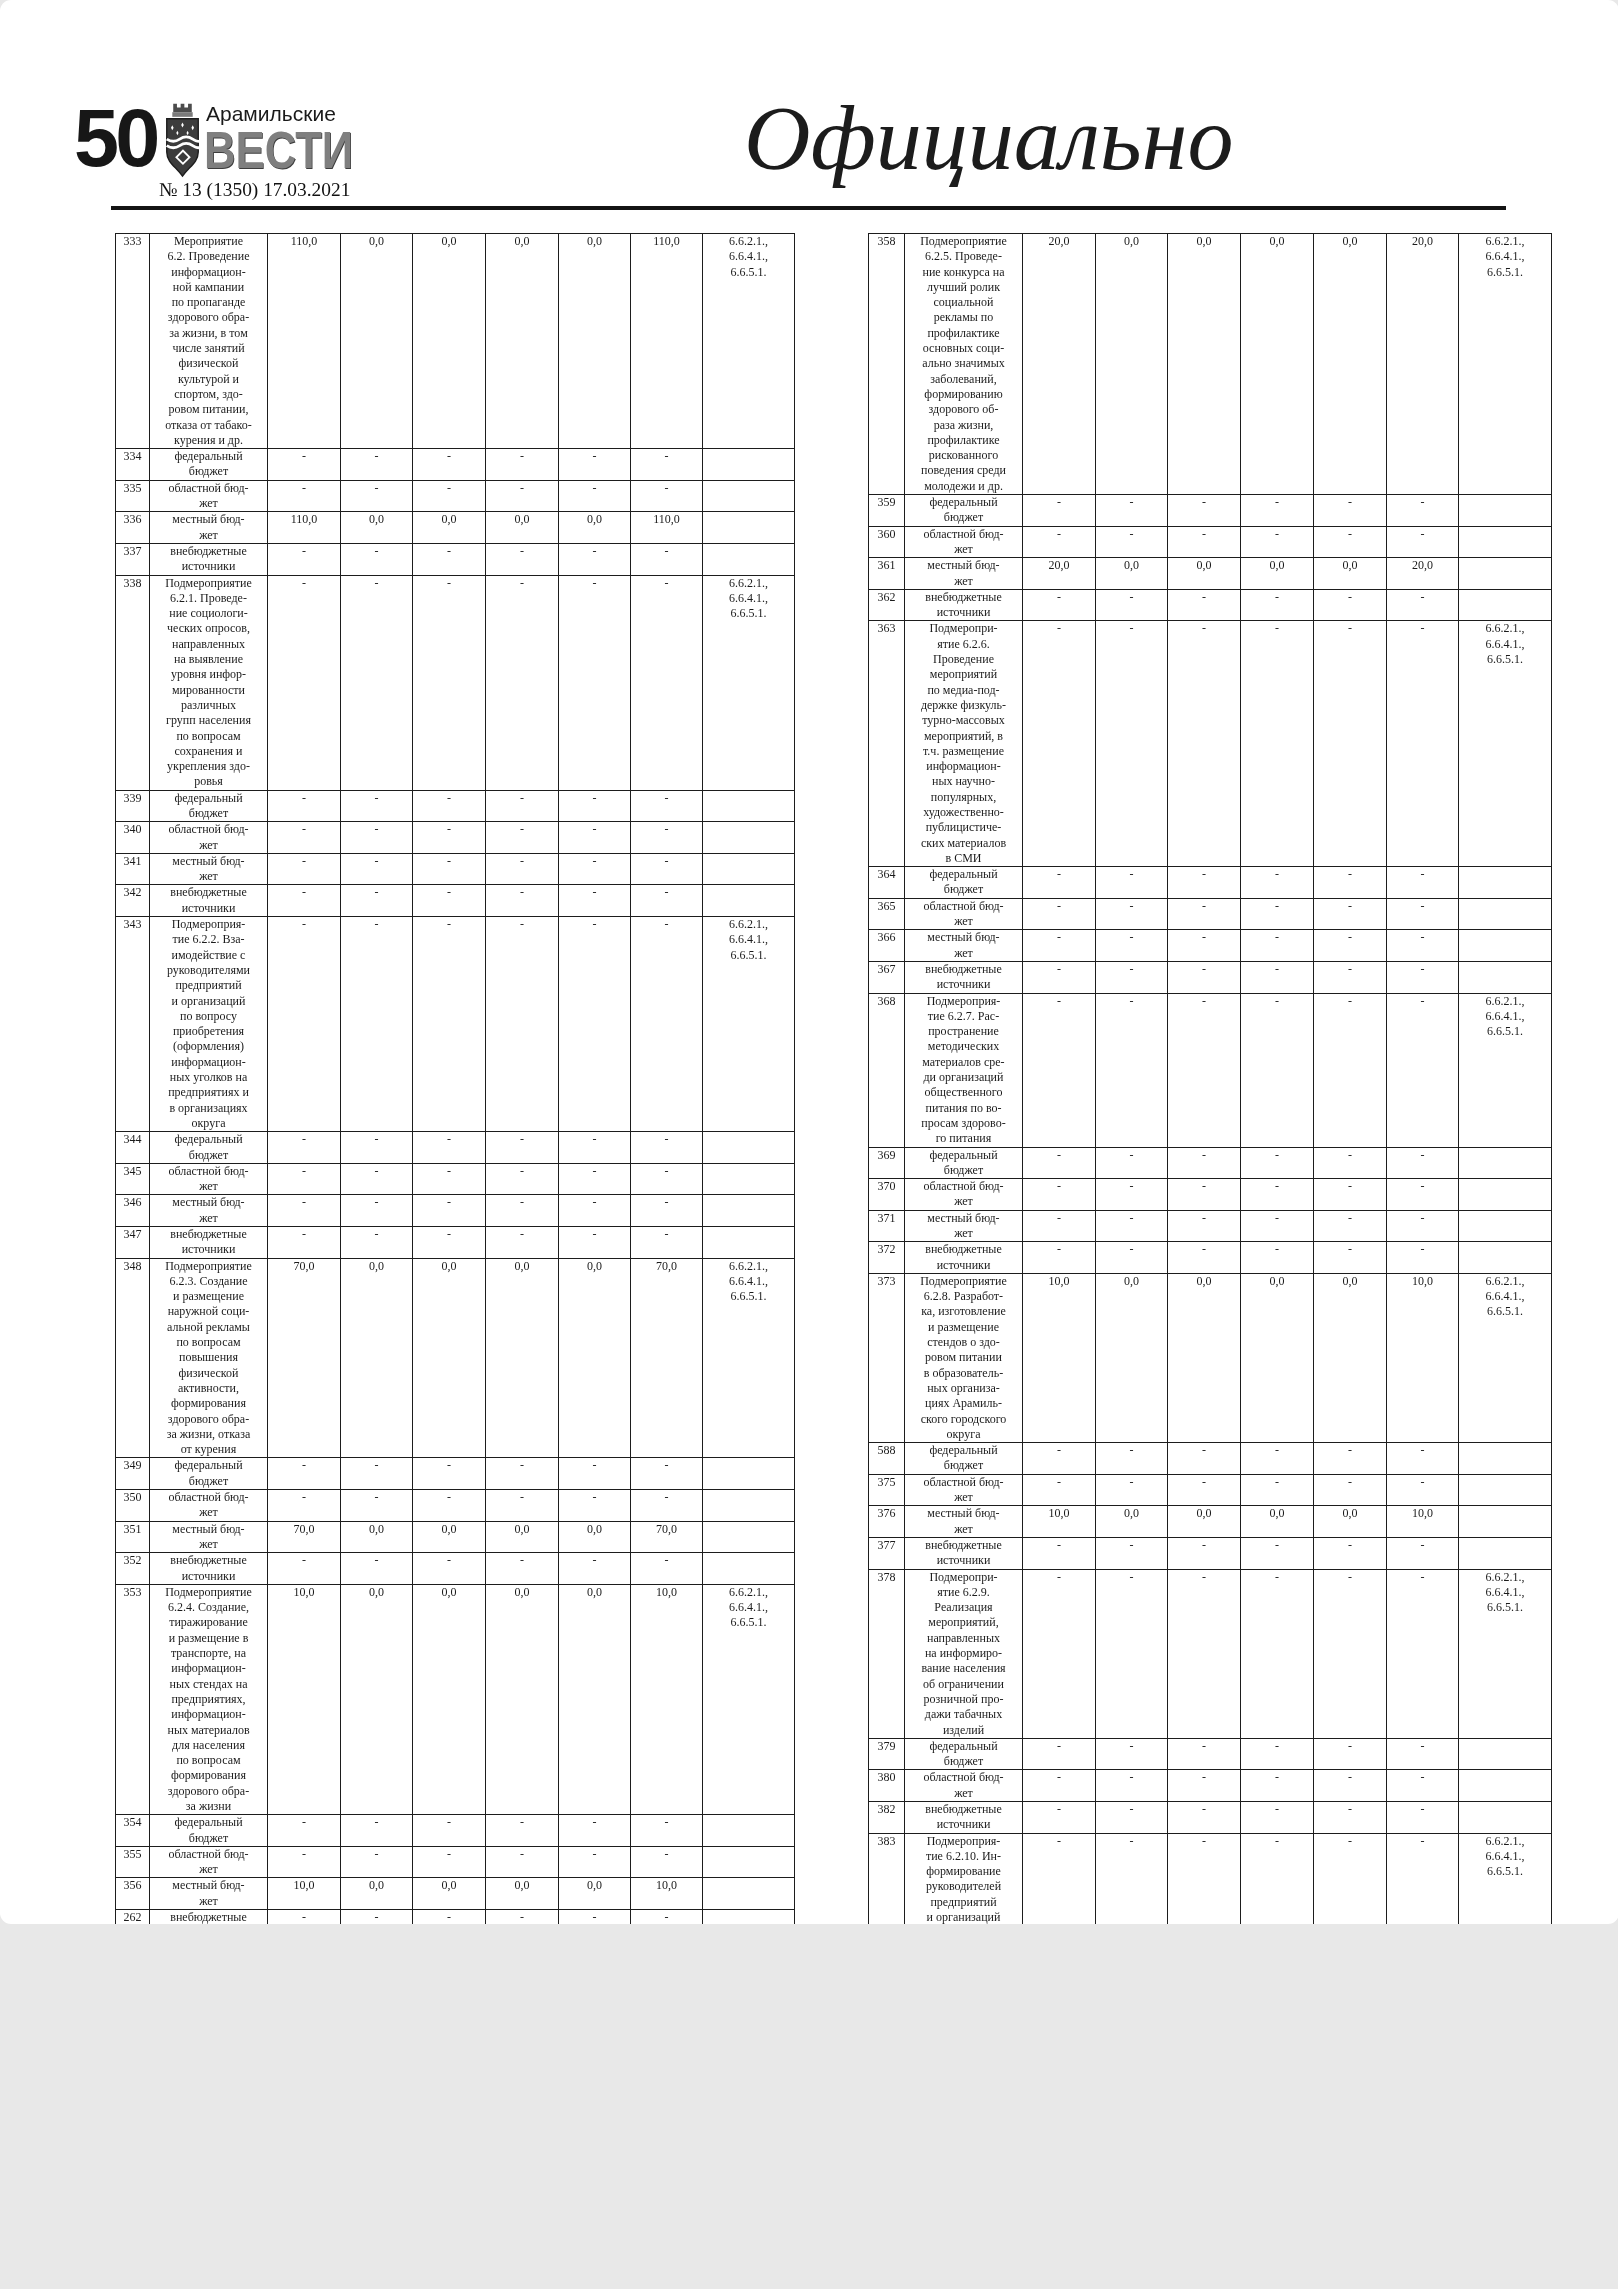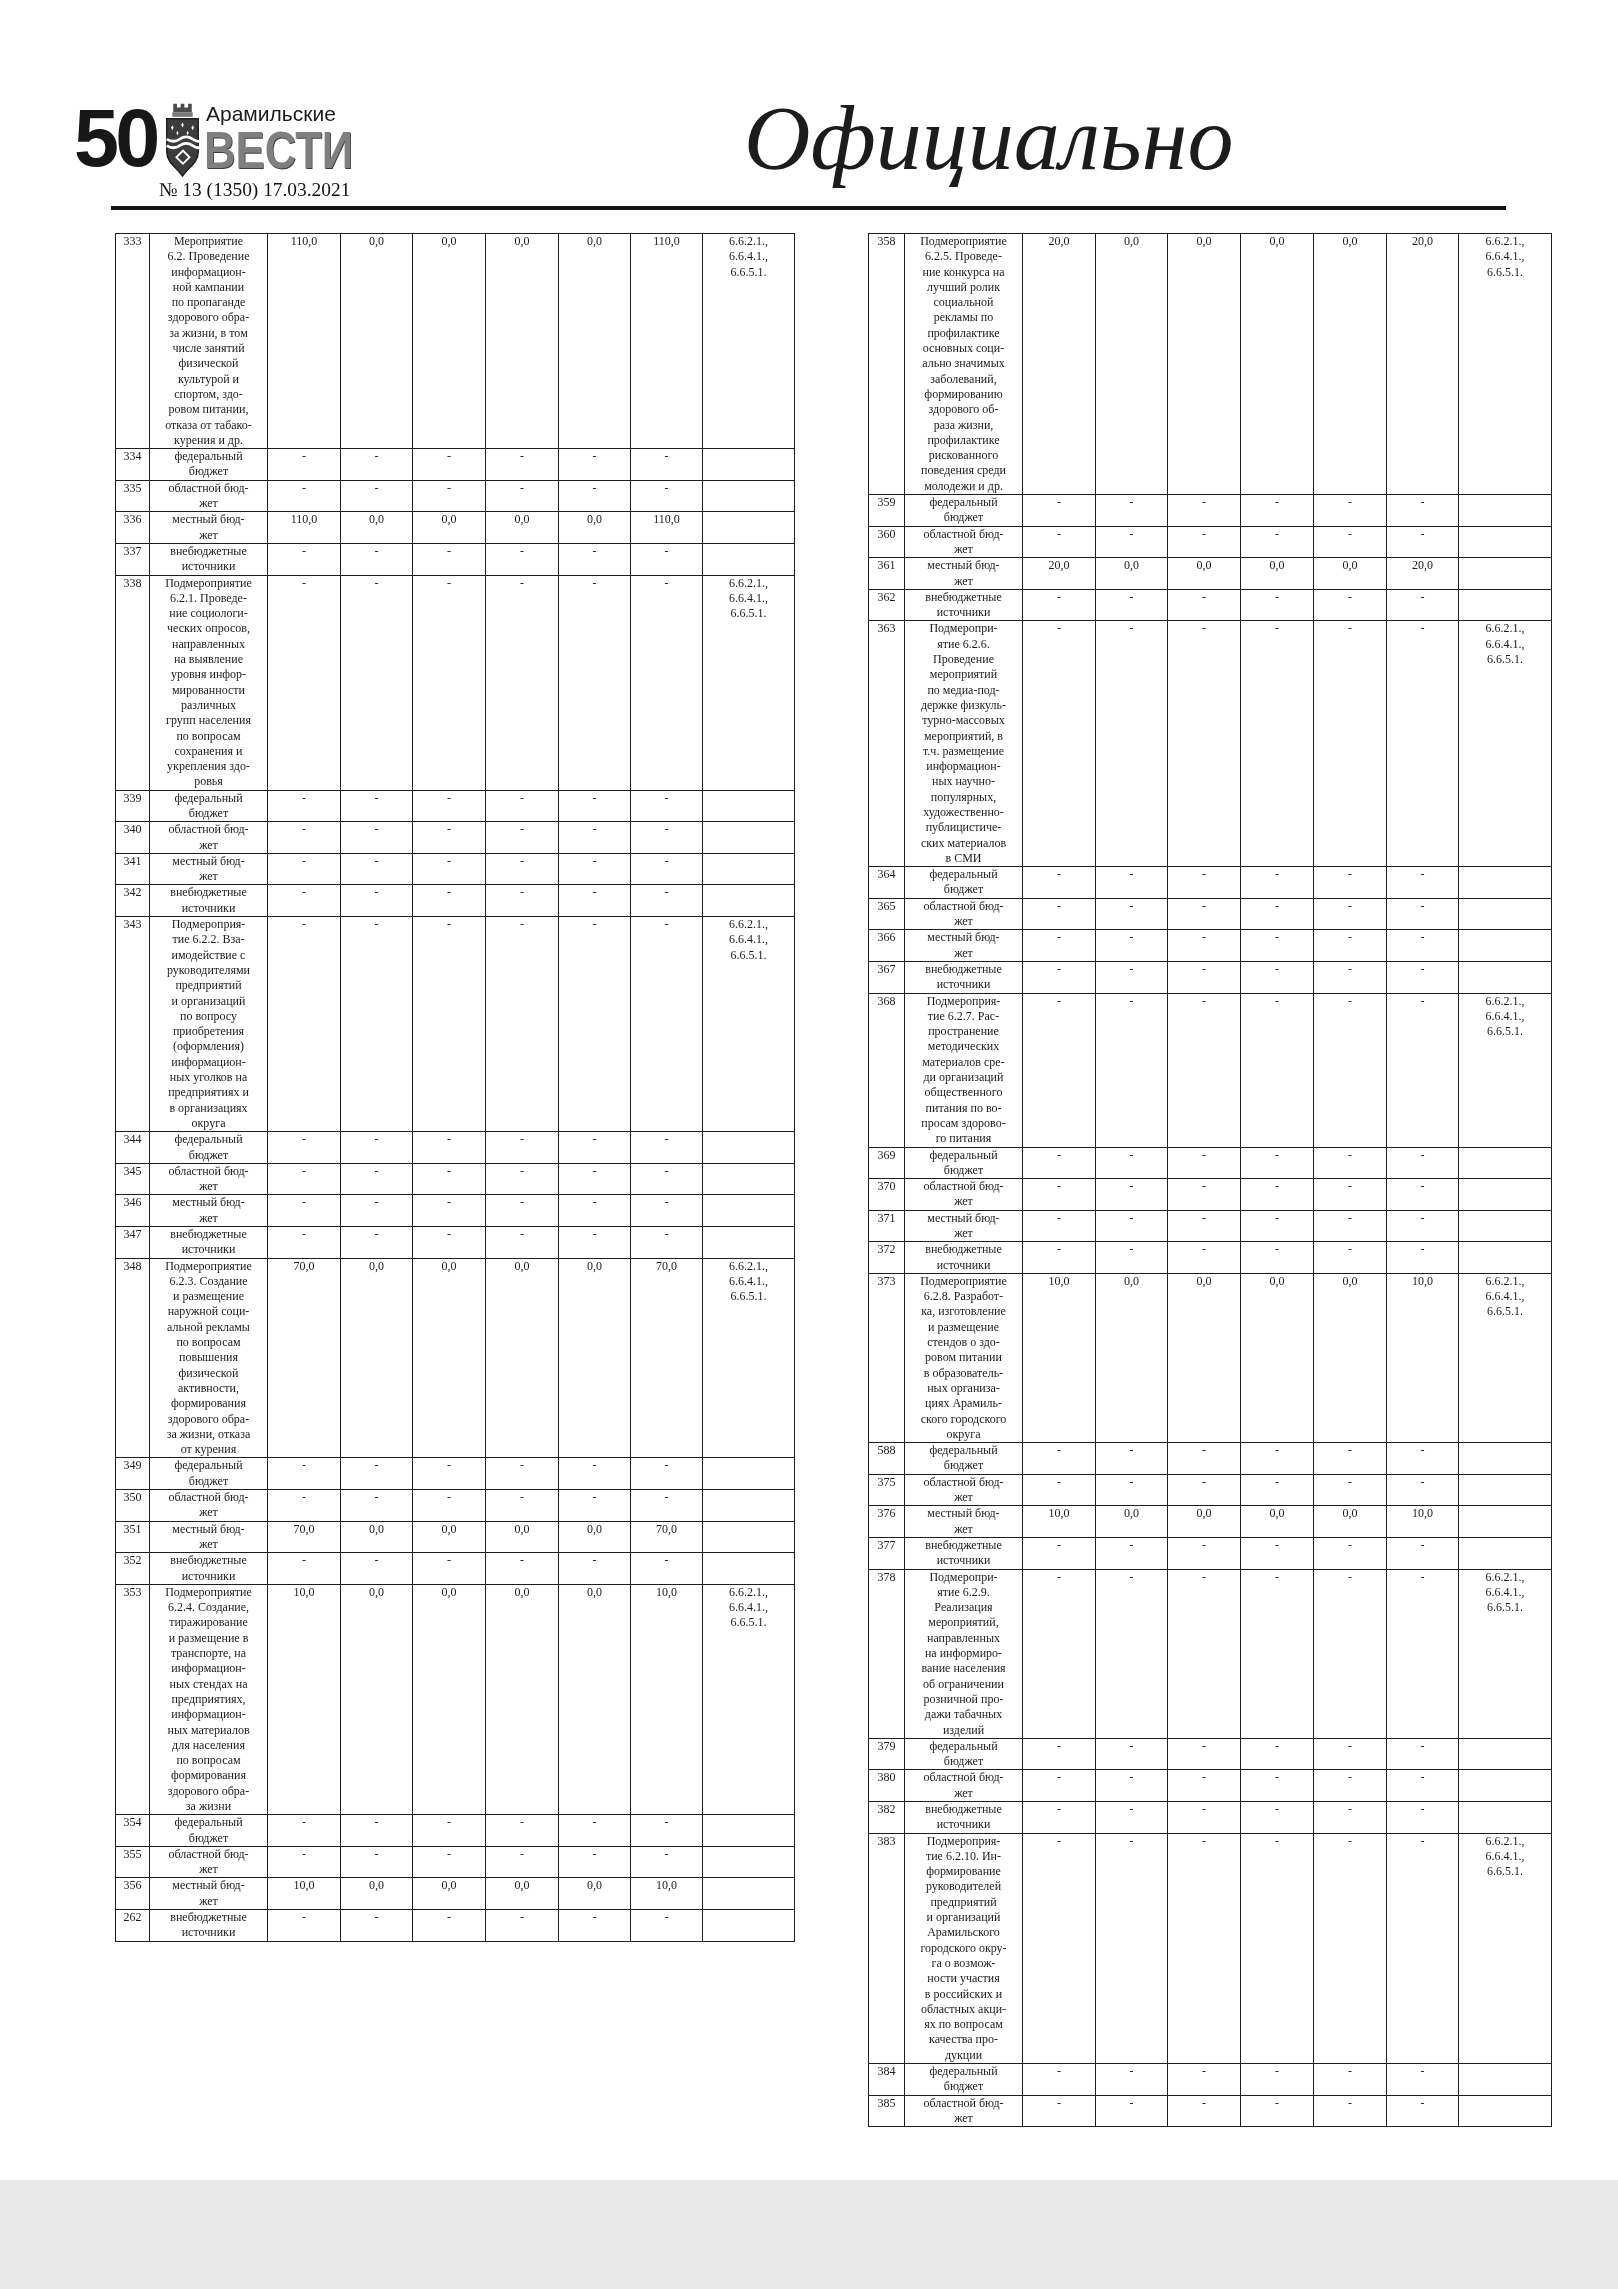--- a/index.html
+++ b/index.html
@@ -1,17 +1,17 @@
 <!DOCTYPE html>
 <html style="font-size:14.8px"><head>
 <meta charset="utf-8">
 <style>
   html,body{margin:0;padding:0;background:#e8e8e8;}
-  .page{position:relative;width:1619px;height:2180px;background:#ffffff;overflow:hidden;
-        font-family:"Liberation Serif", serif;color:#1b1b1b;}
+  .page{position:relative;width:1619px;height:1924px;background:#ffffff;overflow:hidden;
+        font-family:"Liberation Serif", serif;color:#1b1b1b;border-radius:11px;}
   .abs{position:absolute;}
   .page-num{left:74px;top:98px;font-family:"Liberation Sans",sans-serif;
             font-weight:900;font-size:81px;line-height:1;letter-spacing:-3.7px;color:#171717;}
   .masthead-top{left:206px;top:103px;font-family:"Liberation Sans",sans-serif;
                 font-weight:400;font-size:21px;line-height:1;color:#1a1a1a;}
   .masthead-main{left:204px;top:124px;font-family:"Liberation Sans",sans-serif;
                  font-weight:800;font-size:52px;line-height:1;color:#7f7f7f;
                  transform:scaleX(0.84);transform-origin:left top;letter-spacing:0px;
                  text-shadow:0.9px 0.9px 0 #3c3c3c;}
   .issue-line{left:159px;top:180px;font-size:19.4px;line-height:1;color:#111;}

